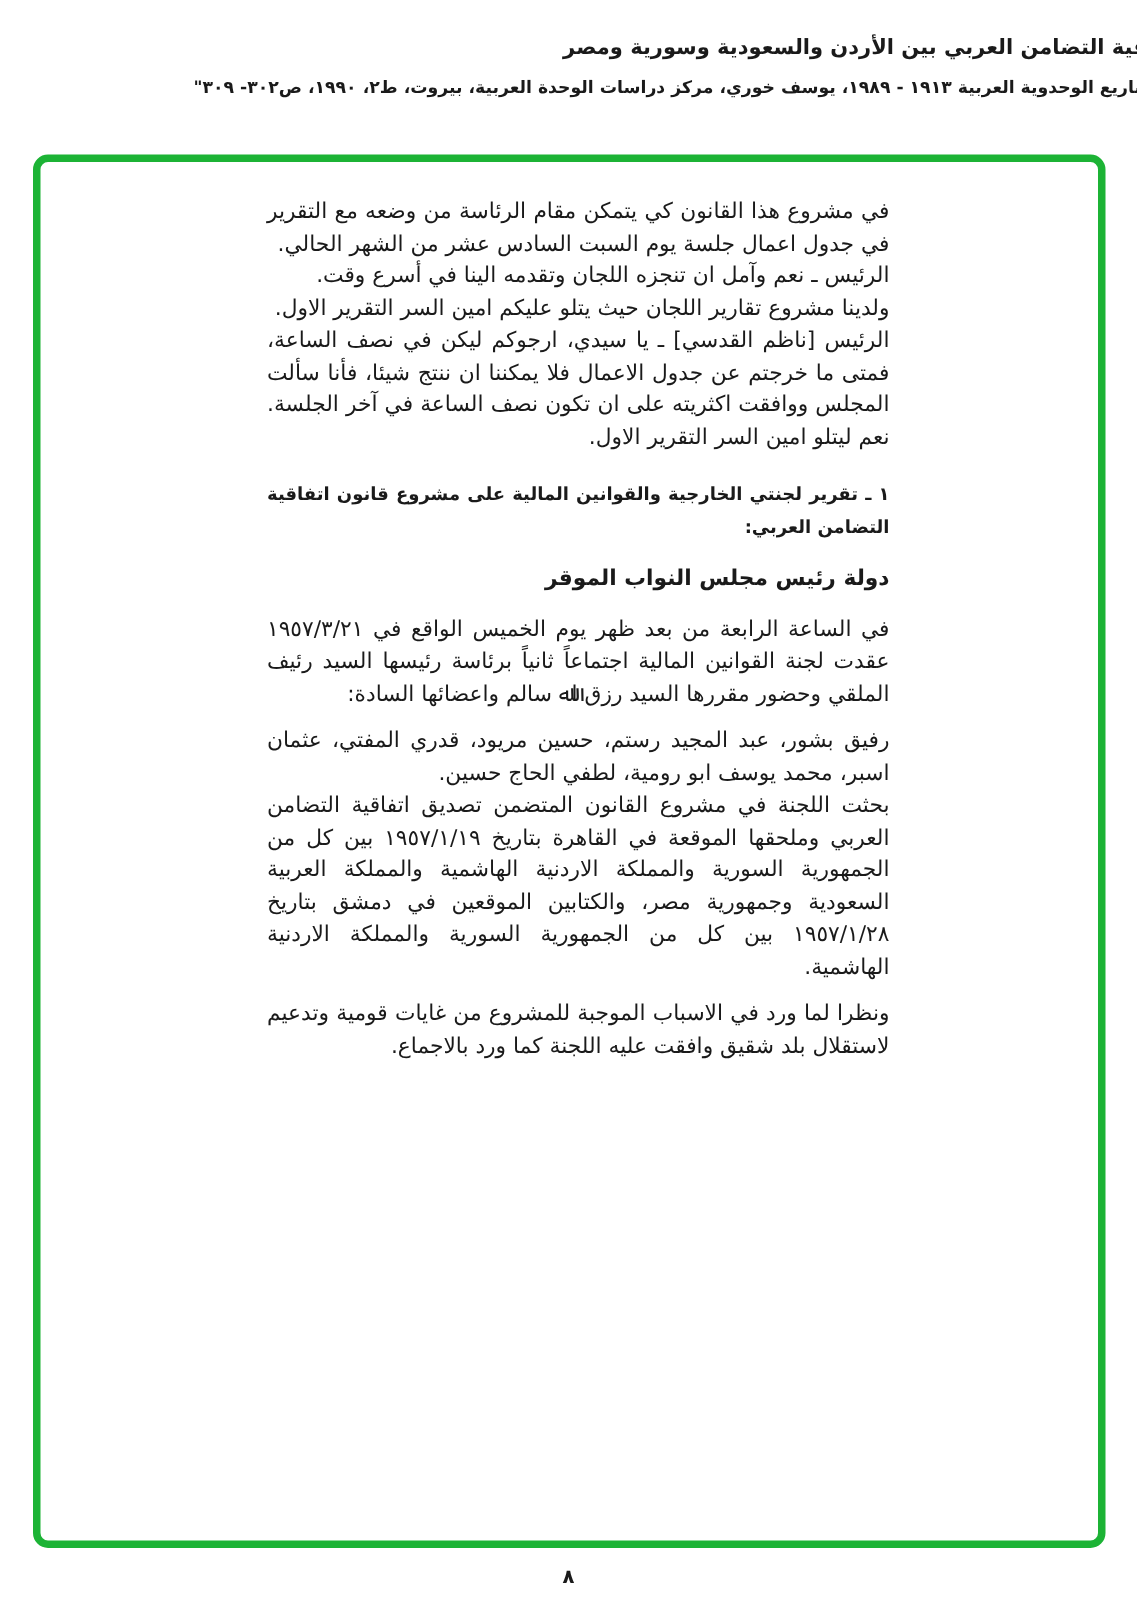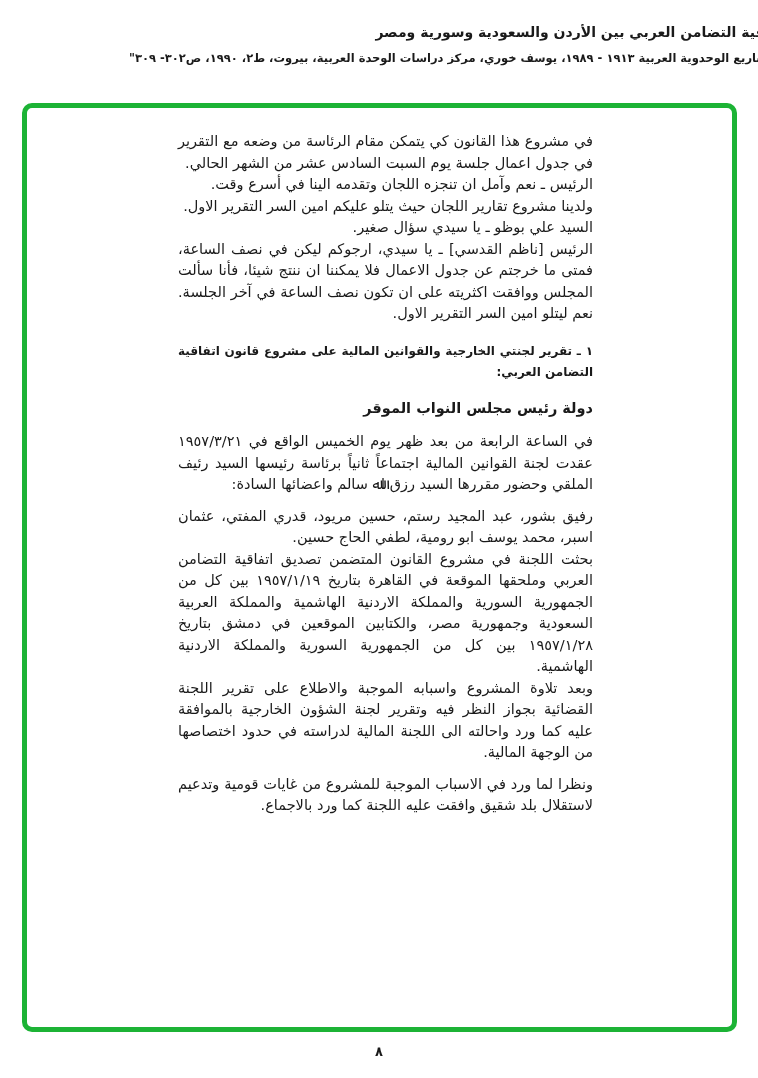--- a/index.html
+++ b/index.html
@@ -87,34 +87,32 @@
   <div class="green-frame"></div>
 
   <main class="content">
 
       <p class="p">في مشروع هذا القانون كي يتمكن مقام الرئاسة من وضعه مع التقرير في جدول اعمال جلسة يوم السبت السادس عشر من الشهر الحالي.</p>
 
       <p class="p">الرئيس ـ نعم وآمل ان تنجزه اللجان وتقدمه الينا في أسرع وقت.</p>
 
       <p class="p">ولدينا مشروع تقارير اللجان حيث يتلو عليكم امين السر التقرير الاول.</p>
 
-      <p class="p">السيد علي بوظو ـ يا سيدي سؤال صغير.</p>
 
       <p class="p">الرئيس [ناظم القدسي] ـ يا سيدي، ارجوكم ليكن في نصف الساعة، فمتى ما خرجتم عن جدول الاعمال فلا يمكننا ان ننتج شيئا، فأنا سألت المجلس ووافقت اكثريته على ان تكون نصف الساعة في آخر الجلسة. نعم ليتلو امين السر التقرير الاول.</p>
 
       <p class="heading">١ ـ تقرير لجنتي الخارجية والقوانين المالية على مشروع قانون اتفاقية التضامن العربي:</p>
 
       <p class="center">دولة رئيس مجلس النواب الموقر</p>
 
       <p class="p">في الساعة الرابعة من بعد ظهر يوم الخميس الواقع في ١٩٥٧/٣/٢١ عقدت لجنة القوانين المالية اجتماعاً ثانياً برئاسة رئيسها السيد رئيف الملقي وحضور مقررها السيد رزق اﷲ سالم واعضائها السادة:</p>
 
       <p class="p-gap">رفيق بشور، عبد المجيد رستم، حسين مريود، قدري المفتي، عثمان اسبر، محمد يوسف ابو رومية، لطفي الحاج حسين.</p>
 
       <p class="p">بحثت اللجنة في مشروع القانون المتضمن تصديق اتفاقية التضامن العربي وملحقها الموقعة في القاهرة بتاريخ ١٩٥٧/١/١٩ بين كل من الجمهورية السورية والمملكة الاردنية الهاشمية والمملكة العربية السعودية وجمهورية مصر، والكتابين الموقعين في دمشق بتاريخ ١٩٥٧/١/٢٨ بين كل من الجمهورية السورية والمملكة الاردنية الهاشمية.</p>
 
-      <p class="p">وبعد تلاوة المشروع واسبابه الموجبة والاطلاع على تقرير اللجنة القضائية بجواز النظر فيه وتقرير لجنة الشؤون الخارجية بالموافقة عليه كما ورد واحالته الى اللجنة المالية لدراسته في حدود اختصاصها من الوجهة المالية.</p>
 
       <p class="p-gap">ونظرا لما ورد في الاسباب الموجبة للمشروع من غايات قومية وتدعيم لاستقلال بلد شقيق وافقت عليه اللجنة كما ورد بالاجماع.</p>
     </main>
 
   <div class="page-number">٨</div>
 
 </div>
 
 </body></html>

